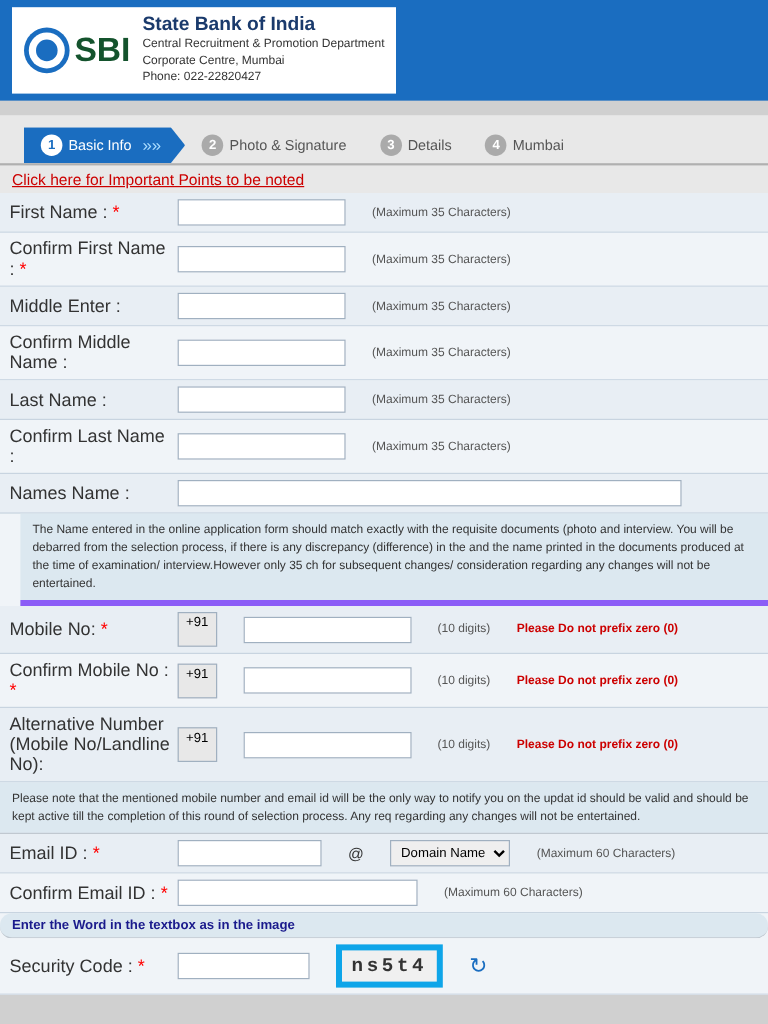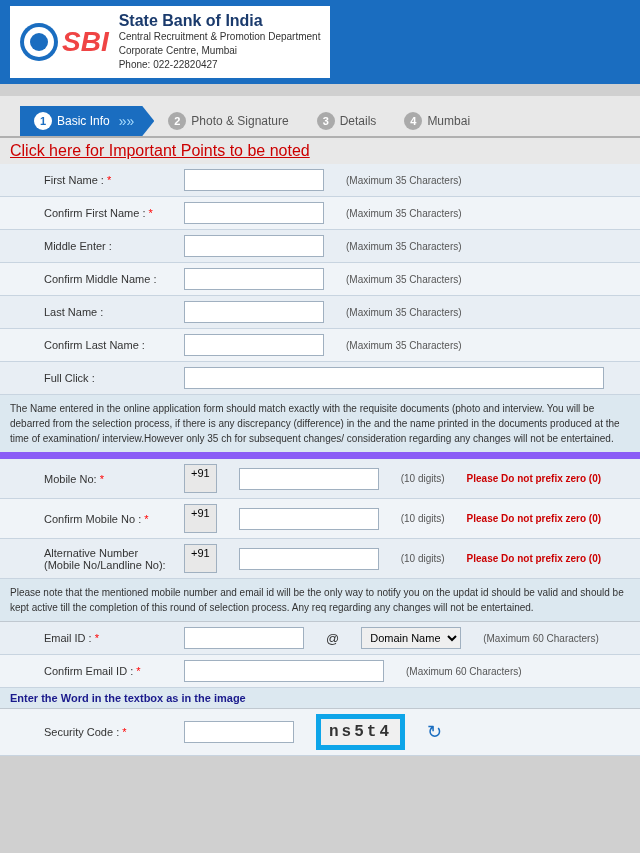--- a/index.html
+++ b/index.html
@@ -5,67 +5,67 @@
     * { margin: 0; padding: 0; box-sizing: border-box; }
     body { font-family: Arial, sans-serif; font-size: 12px; background: #d0d0d0; width: 640px; }
 
     
     .header { background: #1a6dc0; padding: 6px 10px; display: flex; align-items: center; }
     .header-logo-box { background: white; padding: 6px 10px; display: flex; align-items: center; gap: 10px; }
     .sbi-logo { display: flex; align-items: center; gap: 4px; }
     .sbi-circle { width: 38px; height: 38px; border-radius: 50%; background: #1a6dc0; display: flex; align-items: center; justify-content: center; }
     .sbi-circle-inner { width: 30px; height: 30px; border-radius: 50%; background: white; display: flex; align-items: center; justify-content: center; }
     .sbi-blue-dot { width: 18px; height: 18px; border-radius: 50%; background: #1a6dc0; }
-    .sbi-text { font-size: 28px; font-weight: bold; color: #ef4444; font-style: italic; }
+    .sbi-text { font-size: 28px; font-weight: bold; color: #14532d; }
     .header-info { text-align: left; }
     .header-info .bank-name { font-size: 16px; font-weight: bold; color: #1a3a6c; }
     .header-info .sub-text { font-size: 10px; color: #333; line-height: 1.4; }
 
     
     .tabs-area { background: #e8e8e8; padding: 10px 20px 0 20px; border-bottom: 2px solid #b0b0b0; }
     .tabs { display: flex; align-items: center; gap: 0; }
     .tab { display: flex; align-items: center; gap: 5px; padding: 6px 14px; font-size: 12px; cursor: pointer; position: relative; }
     .tab-active { background: #1a6dc0; color: white; clip-path: polygon(0 0, calc(100% - 12px) 0, 100% 50%, calc(100% - 12px) 100%, 0 100%); padding-right: 20px; }
     .tab-active .tab-num { background: white; color: #1a6dc0; border-radius: 50%; width: 18px; height: 18px; display: flex; align-items: center; justify-content: center; font-weight: bold; font-size: 11px; flex-shrink: 0; }
     .tab-inactive { color: #555; }
     .tab-inactive .tab-num { background: #aaa; color: white; border-radius: 50%; width: 18px; height: 18px; display: flex; align-items: center; justify-content: center; font-weight: bold; font-size: 11px; flex-shrink: 0; }
 
     
     .notice-bar { background: #e8e8e8; padding: 4px 10px; }
-    .notice-link { color: #cc0000; font-size: 16px; text-decoration: underline; cursor: pointer; }
+    .notice-link { color: #cc0000; font-size: 13px; text-decoration: underline; cursor: pointer; }
 
     
     .form-area { background: #f0f4f8; padding: 0; }
     .form-row { display: flex; align-items: center; border-bottom: 1px solid #c8d4e0; padding: 5px 8px; }
     .form-row:nth-child(odd) { background: #e8eef4; }
     .form-row:nth-child(even) { background: #f0f4f8; }
-    .label-cell { width: 140px; min-width: 140px; font-size: 11px; color: #333; padding-right: 6px; margin-left: 36px; }
+    .label-cell { width: 140px; min-width: 140px; font-size: 15px; color: #333; padding-right: 6px; }
     .required { color: red; }
     .input-cell { display: flex; align-items: center; gap: 22px; flex: 1; }
     .text-input { border: 1px solid #a0b0c0; padding: 2px 4px; font-size: 11px; width: 140px; height: 22px; }
     .text-input-full { border: 1px solid #a0b0c0; padding: 2px 4px; font-size: 11px; width: 420px; height: 22px; }
     .hint-text { font-size: 10px; color: #555; }
 
     
-    .info-para { background: #dce8f0; padding: 6px 10px; font-size: 10px; color: #333; line-height: 1.5; border-bottom: 7px solid #8b5cf6; }
+    .info-para { background: #dce8f0; padding: 6px 10px; font-size: 10px; color: #333; line-height: 1.5; border-bottom: 5px solid #8b5cf6; margin-left: 17px; }
 
     
     .phone-prefix { background: #e8e8e8; border: 1px solid #a0b0c0; padding: 2px 6px; font-size: 11px; height: 29px; }
 
     
     .email-input { border: 1px solid #a0b0c0; padding: 2px 4px; font-size: 11px; width: 120px; height: 22px; }
     .at-sign { font-size: 13px; color: #333; }
     .domain-select { border: 1px solid #a0b0c0; padding: 2px 4px; font-size: 11px; height: 22px; width: 100px; }
 
     
     .captcha-box { background: #f0f0f0; border: 5px solid #0ea5e9; padding: 4px 8px; font-size: 16px; font-weight: bold; color: #333; letter-spacing: 3px; font-family: 'Courier New', monospace; }
     .refresh-icon { color: #1a6dc0; font-size: 18px; cursor: pointer; }
 
     
-    .captcha-hint { background: #dce8f0; padding: 4px 10px; font-size: 11px; color: #1a1a8c; font-weight: bold; border-bottom: 1px solid #c0c8d0; }
+    .captcha-hint { background: #dce8f0; padding: 4px 10px; font-size: 11px; color: #1a1a8c; font-weight: bold; border-bottom: 1px solid #c0c8d0; border-radius: 10px; }
 
     
     .notif-box { background: #dce8f0; padding: 6px 10px; font-size: 10px; color: #333; line-height: 1.5; border-bottom: 1px solid #c0c8d0; }
   </style>
 </head>
 <body>
 
 <div class="header">
   <div class="header-logo-box">
     <div class="sbi-logo">
@@ -157,21 +157,21 @@
 
   <div class="form-row">
     <div class="label-cell">Confirm Last Name :</div>
     <div class="input-cell">
       <input type="text" class="text-input" style="">
       <span class="hint-text">(Maximum 35 Characters)</span>
     </div>
   </div>
 
   <div class="form-row">
-    <div class="label-cell">Full Click :</div>
+    <div class="label-cell">Names Name :</div>
     <div class="input-cell">
       <input type="text" class="text-input-full" style="">
     </div>
   </div>
 
   <div class="info-para">
     <span>The Name entered in the online application form should match exactly with the requisite documents (photo and interview. You will be debarred from the selection process, if there is any discrepancy (difference) in the and the name printed in the documents produced at the time of examination/ interview.However only 35 ch for subsequent changes/ consideration regarding any changes will not be entertained.</span>
   </div>
 
   <div class="form-row">

